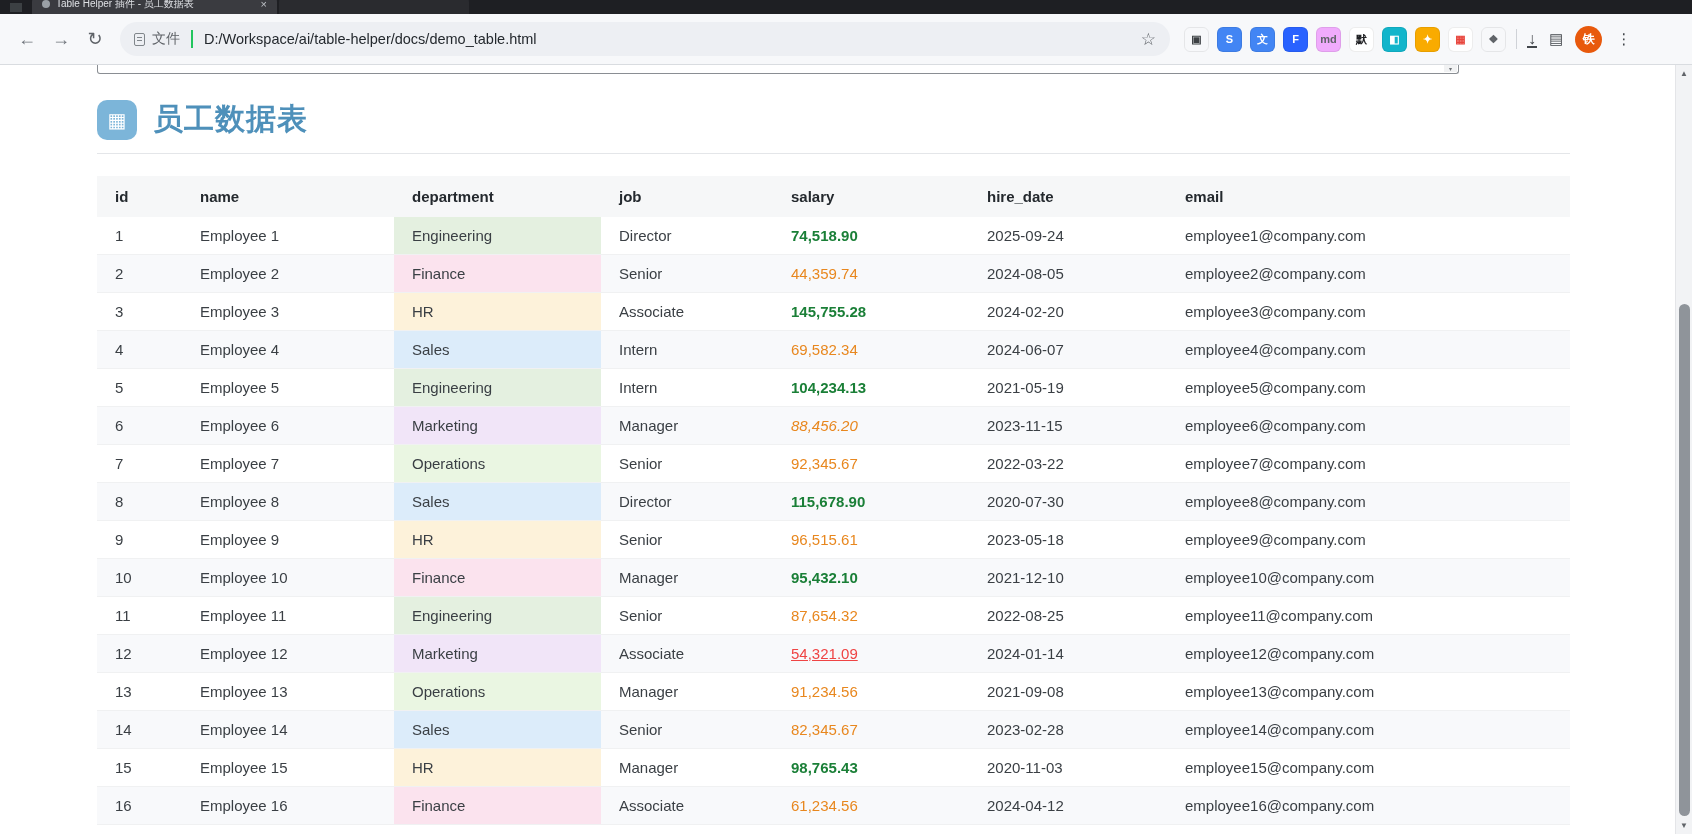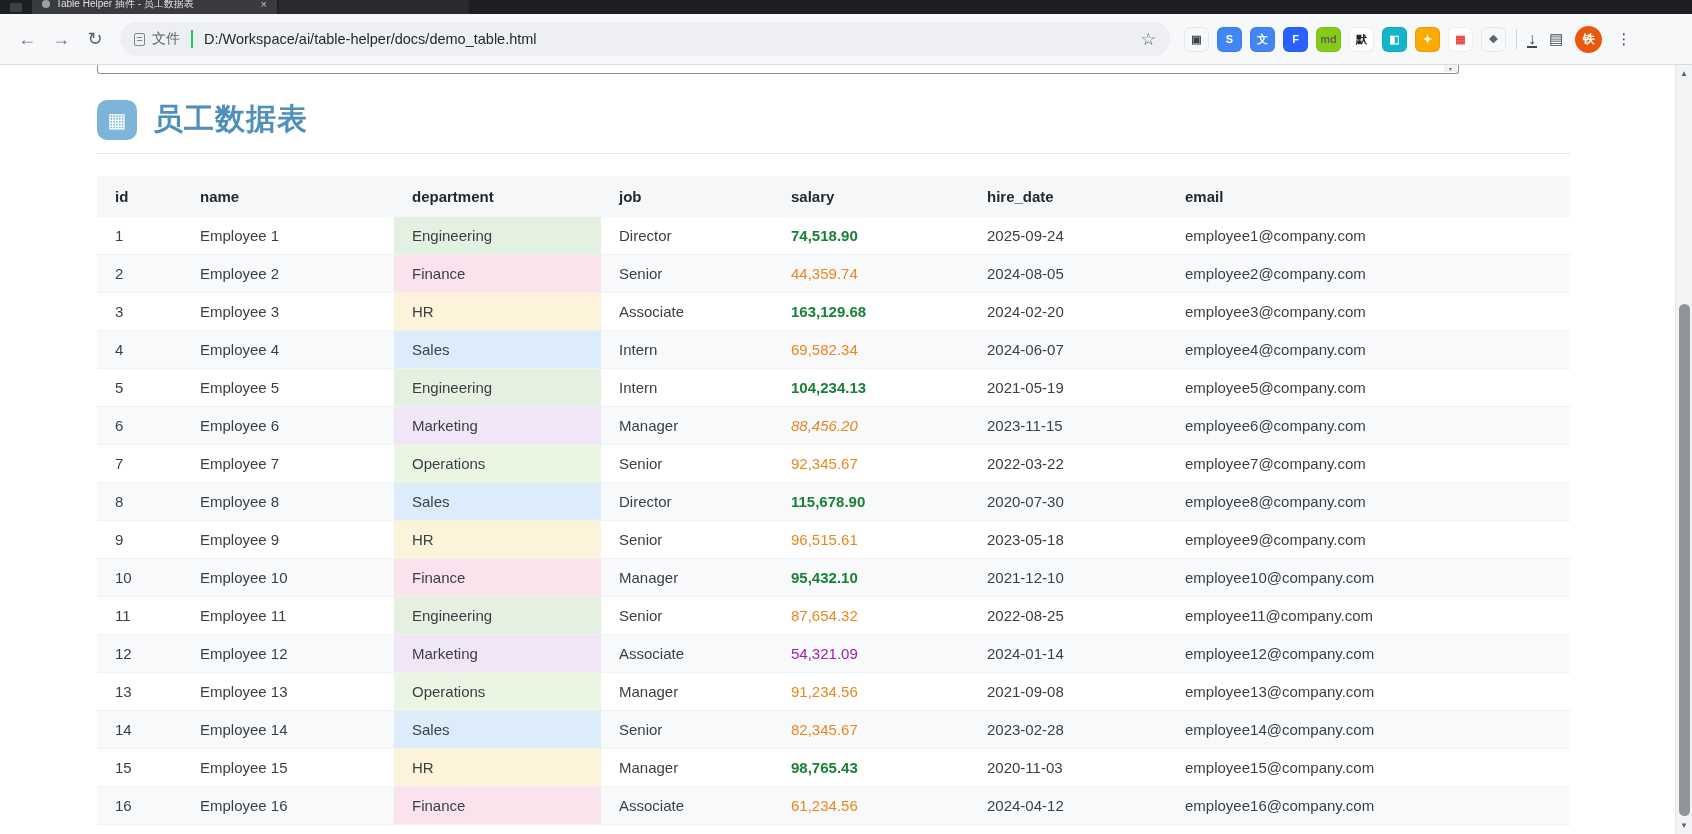--- a/index.html
+++ b/index.html
@@ -83,21 +83,21 @@
     </span>
     <span class="url">D:/Workspace/ai/table-helper/docs/demo_table.html</span>
     <span class="star">☆</span>
   </div>
 
   <div class="ext-area">
       <span class="ext-icon" style="color: rgb(60, 64, 67); background: transparent;">▣</span>
       <span class="ext-icon" style="color: rgb(255, 255, 255); background: rgb(66, 133, 244);">S</span>
       <span class="ext-icon" style="color: rgb(255, 255, 255); background: rgb(66, 133, 244);">文</span>
       <span class="ext-icon" style="color: rgb(255, 255, 255); background: rgb(41, 98, 255);">F</span>
-      <span class="ext-icon" style="color: rgb(95, 99, 104); background: #84cc16;">md</span>
+      <span class="ext-icon" style="color: rgb(95, 99, 104); background: #f0abfc;">md</span>
       <span class="ext-icon" style="color: rgb(32, 33, 36); background: rgb(255, 255, 255);">默</span>
       <span class="ext-icon" style="color: rgb(255, 255, 255); background: rgb(18, 181, 203);">◧</span>
       <span class="ext-icon" style="color: rgb(255, 255, 255); background: rgb(249, 171, 0);">✦</span>
       <span class="ext-icon" style="color: rgb(232, 69, 60); background: rgb(255, 255, 255);">▦</span>
       <span class="ext-icon" style="color: rgb(95, 99, 104); background: transparent;">❖</span>
     </div>
 
   <span class="tb-divider"></span>
   <span class="dl-icon">↓</span>
   <span class="sidebar-icon">▤</span>
@@ -156,21 +156,21 @@
             <td>Senior</td>
             <td style="color: rgb(232, 135, 30);">44,359.74</td>
             <td>2024-08-05</td>
             <td>employee2@company.com</td>
           </tr>
           <tr>
             <td>3</td>
             <td>Employee 3</td>
             <td style="background: rgb(253, 242, 218);">HR</td>
             <td>Associate</td>
-            <td style="color: rgb(26, 127, 55); font-weight: 700;">163,129.68</td>
+            <td style="color: rgb(26, 127, 55); font-weight: 700;">145,755.28</td>
             <td>2024-02-20</td>
             <td>employee3@company.com</td>
           </tr>
           <tr>
             <td>4</td>
             <td>Employee 4</td>
             <td style="background: rgb(220, 236, 250);">Sales</td>
             <td>Intern</td>
             <td style="color: rgb(232, 135, 30);">69,582.34</td>
             <td>2024-06-07</td>
@@ -237,21 +237,21 @@
             <td>Senior</td>
             <td style="color: rgb(232, 135, 30);">87,654.32</td>
             <td>2022-08-25</td>
             <td>employee11@company.com</td>
           </tr>
           <tr>
             <td>12</td>
             <td>Employee 12</td>
             <td style="background: rgb(241, 229, 248);">Marketing</td>
             <td>Associate</td>
-            <td style="color: #a21caf;">54,321.09</td>
+            <td style="color: #ef4444; text-decoration: underline;">54,321.09</td>
             <td>2024-01-14</td>
             <td>employee12@company.com</td>
           </tr>
           <tr>
             <td>13</td>
             <td>Employee 13</td>
             <td style="background: rgb(234, 246, 226);">Operations</td>
             <td>Manager</td>
             <td style="color: rgb(232, 135, 30);">91,234.56</td>
             <td>2021-09-08</td>

